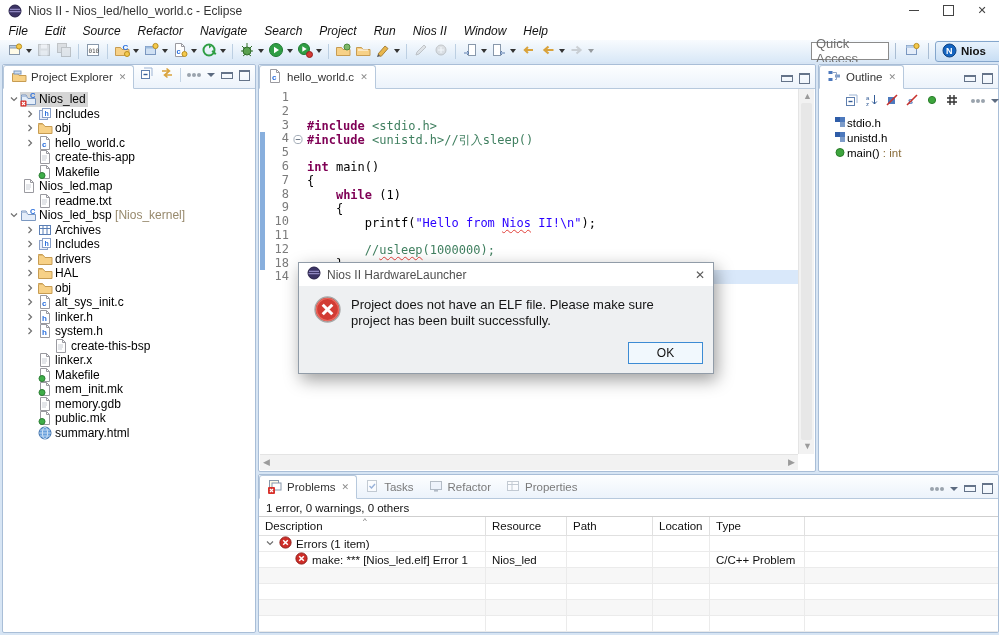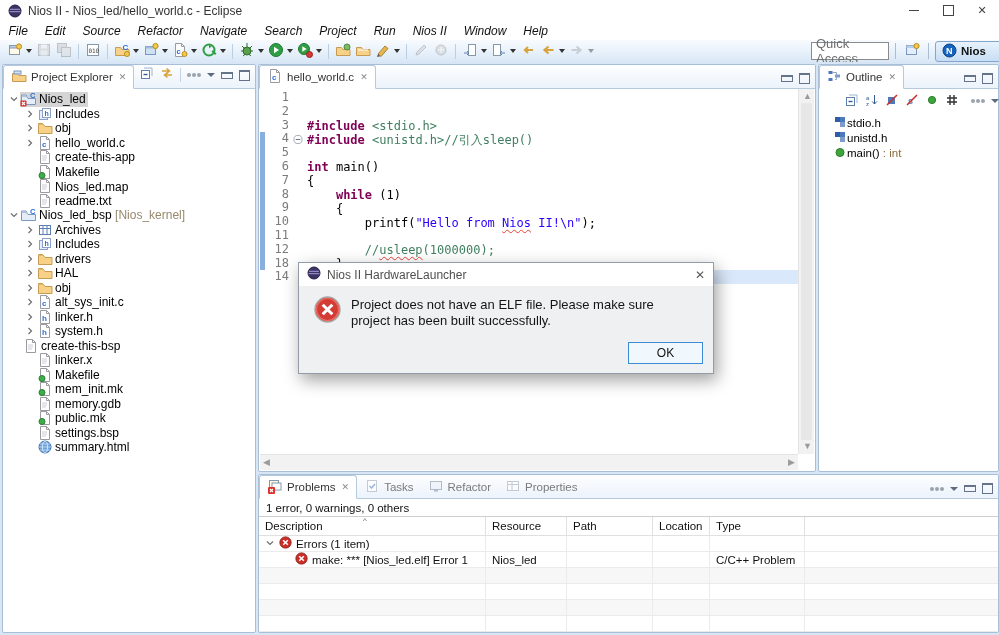--- a/index.html
+++ b/index.html
@@ -412,21 +412,21 @@
           <span class="tarrow"></span>
           <span class="ticon">
             <svg width="16" height="16" viewBox="0 0 16 16">
               <path d="M3.5 1.5h6l3 3v10h-9z" fill="#fff" stroke="#9a9aa0"></path>
               <path d="M9.5 1.5v3h3" fill="none" stroke="#9a9aa0"></path>
               <circle cx="5" cy="11.5" r="3" fill="#3fae49" stroke="#2b7d33"></circle>
             </svg>
           </span>
           <span class="tlabel"><span>Makefile</span></span>
         </div>
-        <div class="trow" style="padding-left: 20px; align-items: flex-end;">
+        <div class="trow" style="padding-left: 4px;">
           <span class="tarrow"></span>
           <span class="ticon">
             <svg width="16" height="16" viewBox="0 0 16 16">
               <path d="M3.5 1.5h6l3 3v10h-9z" fill="#fff" stroke="#9a9aa0"></path>
               <path d="M9.5 1.5v3h3" fill="none" stroke="#9a9aa0"></path>
               <path d="M5 7h5M5 9h5M5 11h4" stroke="#c9cdd4"></path>
             </svg>
           </span>
           <span class="tlabel"><span>Nios_led.map</span></span>
         </div>
@@ -565,21 +565,21 @@
           </span>
           <span class="ticon">
             <svg width="16" height="16" viewBox="0 0 16 16">
               <path d="M3.5 1.5h6l3 3v10h-9z" fill="#fff" stroke="#9a9aa0"></path>
               <path d="M9.5 1.5v3h3" fill="none" stroke="#9a9aa0"></path>
               <text x="5" y="12" font-size="8" font-weight="bold" fill="#2a6fdd" font-family="sans-serif">h</text>
             </svg>
           </span>
           <span class="tlabel"><span>system.h</span></span>
         </div>
-        <div class="trow" style="padding-left: 6px;">
+        <div class="trow" style="padding-left: 36px;">
           <span class="tarrow"></span>
           <span class="ticon">
             <svg width="16" height="16" viewBox="0 0 16 16">
               <path d="M3.5 1.5h6l3 3v10h-9z" fill="#fff" stroke="#9a9aa0"></path>
               <path d="M9.5 1.5v3h3" fill="none" stroke="#9a9aa0"></path>
               <path d="M5 7h5M5 9h5M5 11h4" stroke="#c9cdd4"></path>
             </svg>
           </span>
           <span class="tlabel"><span>create-this-bsp</span></span>
         </div>
@@ -630,31 +630,20 @@
         <div class="trow" style="padding-left: 20px;">
           <span class="tarrow"></span>
           <span class="ticon">
             <svg width="16" height="16" viewBox="0 0 16 16">
               <path d="M3.5 1.5h6l3 3v10h-9z" fill="#fff" stroke="#9a9aa0"></path>
               <path d="M9.5 1.5v3h3" fill="none" stroke="#9a9aa0"></path>
               <circle cx="5" cy="11.5" r="3" fill="#3fae49" stroke="#2b7d33"></circle>
             </svg>
           </span>
           <span class="tlabel"><span>public.mk</span></span>
-        </div>
-        <div class="trow" style="padding-left: 20px;">
-          <span class="tarrow"></span>
-          <span class="ticon">
-            <svg width="16" height="16" viewBox="0 0 16 16">
-              <path d="M3.5 1.5h6l3 3v10h-9z" fill="#fff" stroke="#9a9aa0"></path>
-              <path d="M9.5 1.5v3h3" fill="none" stroke="#9a9aa0"></path>
-              <path d="M5 7h5M5 9h5M5 11h4" stroke="#c9cdd4"></path>
-            </svg>
-          </span>
-          <span class="tlabel"><span>settings.bsp</span></span>
         </div>
         <div class="trow" style="padding-left: 20px;">
           <span class="tarrow"></span>
           <span class="ticon">
             <svg width="16" height="16" viewBox="0 0 16 16">
               <circle cx="8" cy="8" r="6" fill="#6aa1dd" stroke="#3c6ea8"></circle>
               <ellipse cx="8" cy="8" rx="2.6" ry="6" fill="none" stroke="#cfe2f5"></ellipse>
               <path d="M2 8h12M3.2 5h9.6M3.2 11h9.6" stroke="#cfe2f5" stroke-width=".8"></path>
             </svg>
           </span>

